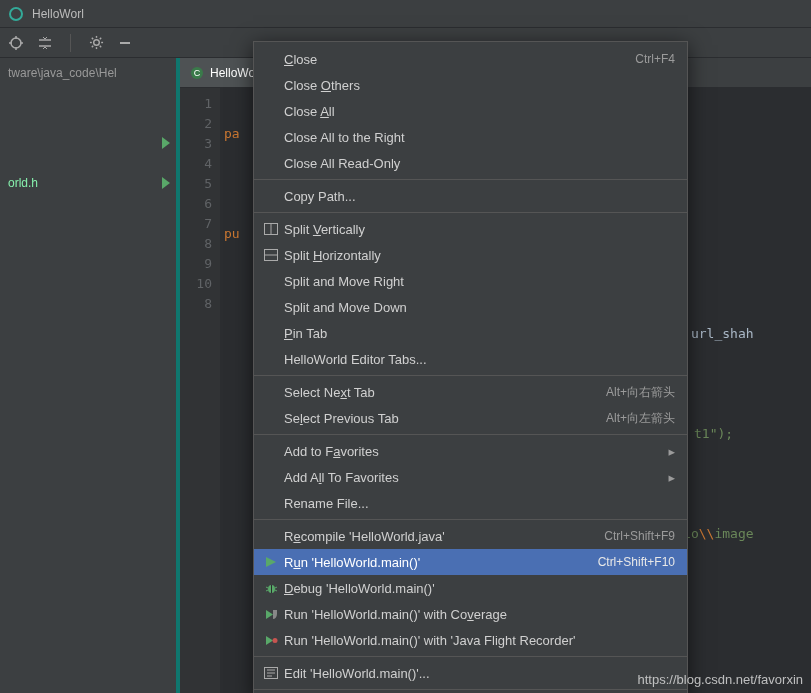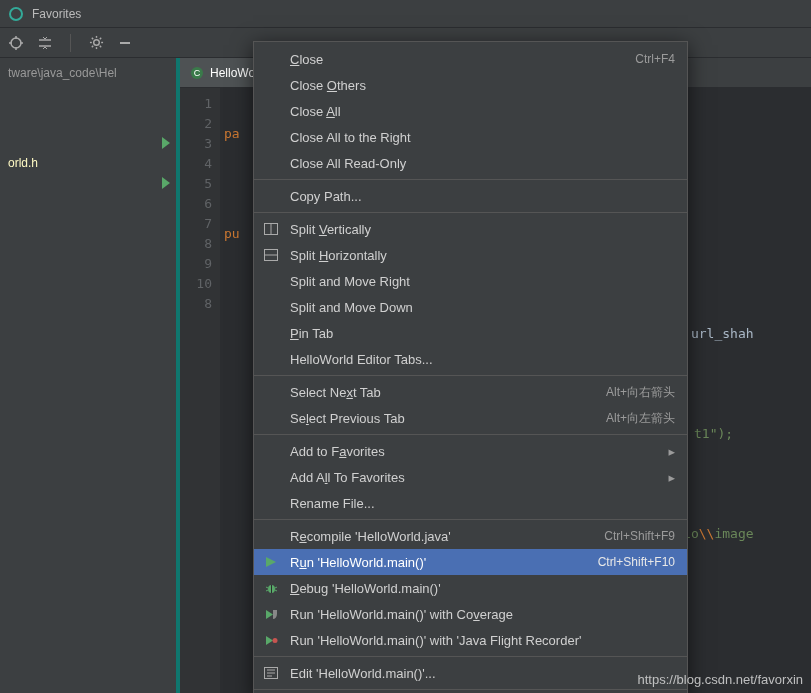--- a/index.html
+++ b/index.html
@@ -41,21 +41,21 @@
   .sidebar {
     width: 180px;
     background: #3c3f41;
     color: #bbb;
     font-size: 12px;
     padding: 6px 4px;
     overflow: hidden;
     border-right: 4px solid #0f766e;
   }
   .sidebar .path { color: #999; padding: 2px 4px; white-space: nowrap; overflow: hidden; }
-  .sidebar .tree-item { color: #fef9c3; padding: 2px 4px; margin-top: 72px; white-space: nowrap; }
+  .sidebar .tree-item { color: #86efac; padding: 2px 4px; margin-top: 92px; white-space: nowrap; }
   .editor-area { flex: 1; display: flex; flex-direction: column; background: #2b2d30; position: relative; }
   .tabs {
     height: 30px;
     display: flex;
     align-items: stretch;
     background: #3c3f41;
     border-bottom: 1px solid #2b2d30;
   }
   .tab {
     display: flex;
@@ -108,21 +108,21 @@
     color: #d0d0d0;
     font-size: 13px;
     padding: 4px 0;
     z-index: 50;
   }
   .ctx .item {
     display: flex;
     align-items: center;
     height: 26px;
     padding: 0 12px 0 8px;
-    gap: 10px;
+    gap: 4px;
     white-space: nowrap;
   }
   .ctx .item .icon-slot { width: 18px; display: inline-flex; justify-content: center; color: #aaa; }
   .ctx .item .label { flex: 1; }
   .ctx .item .sc { color: #9b9b9b; font-size: 12px; }
   .ctx .item .sub { color: #9b9b9b; margin-left: auto; }
   .ctx .item.hl { background: #4A6FB3; color: #fff; }
   .ctx .item.hl .sc { color: #e8e8e8; }
   .ctx hr { border: none; border-top: 1px solid #555; margin: 3px 0; }
 
@@ -139,21 +139,21 @@
 </style>
 </head>
 <body>
 
 <div class="titlebar">
   <span class="app-icon">
     <svg width="14" height="14" viewBox="0 0 14 14">
         <circle cx="7" cy="7" r="6" fill="none" stroke="#3a9" stroke-width="2"></circle>
       </svg>
   </span>
-  <span class="title">Favorites</span>
+  <span class="title">HelloWorl</span>
 </div>
 
 <div class="toolbar">
   <span class="tbicon">
     <svg width="16" height="16" viewBox="0 0 16 16">
         <circle cx="8" cy="8" r="5" fill="none" stroke="#aaa" stroke-width="1.5"></circle>
         <line x1="8" y1="1" x2="8" y2="4" stroke="#aaa" stroke-width="1.5"></line>
         <line x1="8" y1="12" x2="8" y2="15" stroke="#aaa" stroke-width="1.5"></line>
         <line x1="1" y1="8" x2="4" y2="8" stroke="#aaa" stroke-width="1.5"></line>
         <line x1="12" y1="8" x2="15" y2="8" stroke="#aaa" stroke-width="1.5"></line>

